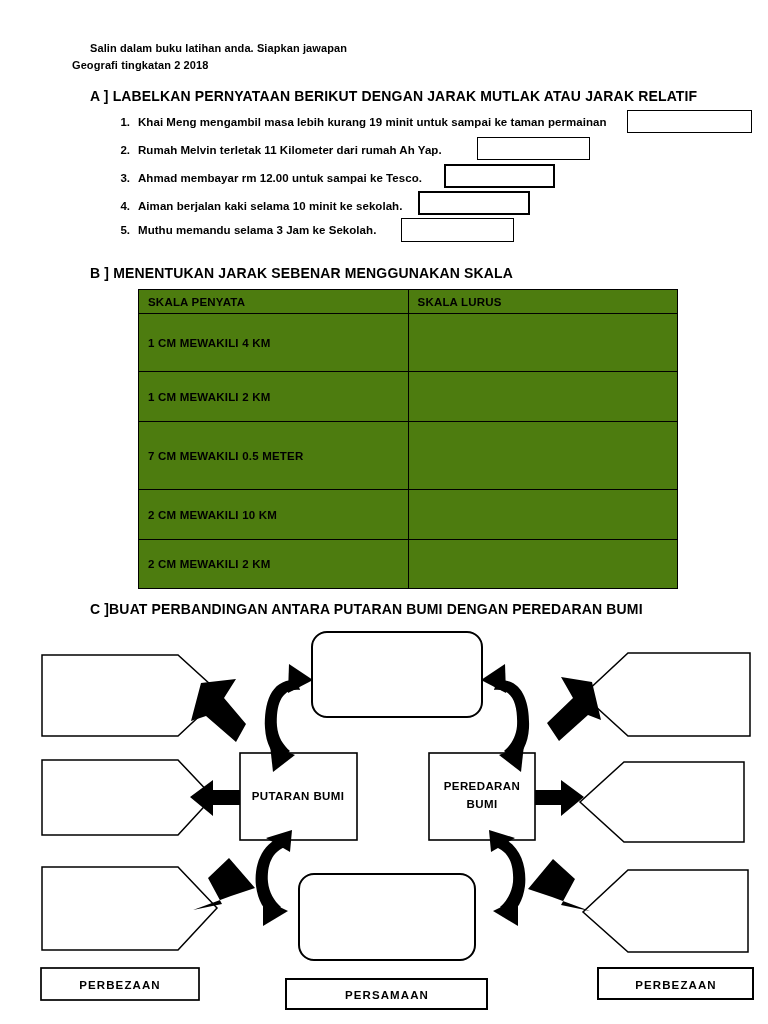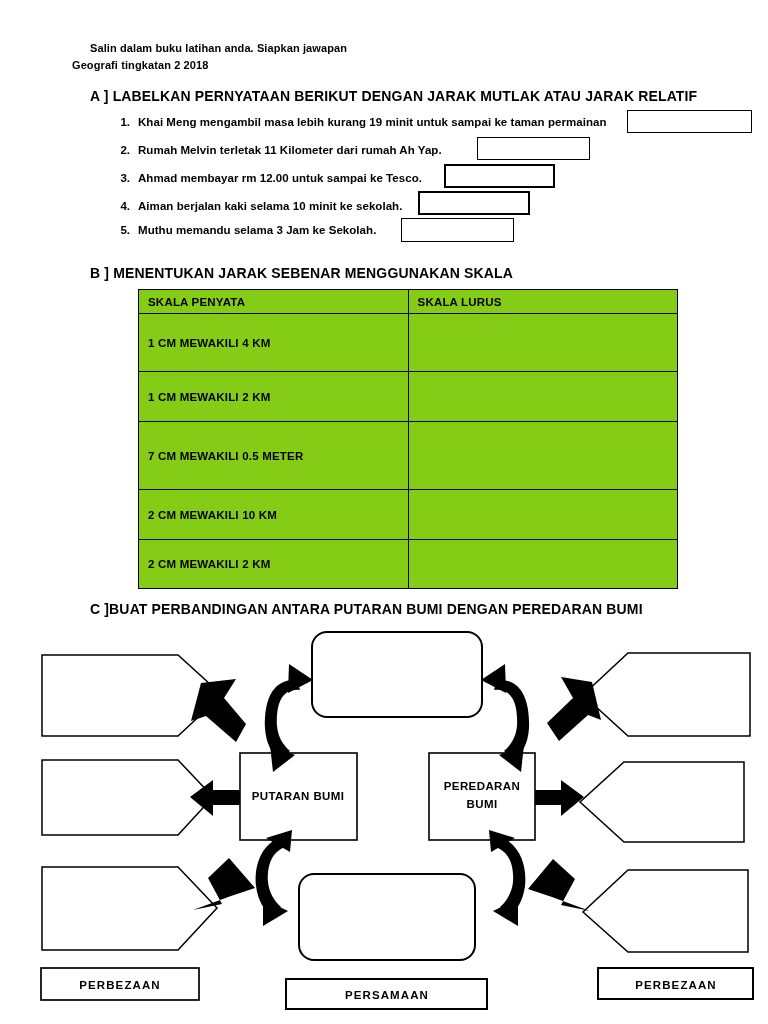--- a/index.html
+++ b/index.html
@@ -62,21 +62,21 @@
     border: 1.6px solid #000000;
     box-sizing: border-box;
   }
   .answer-box.thick { border-width: 2.4px; }
   .answer-box.thin  { border-width: 1.3px; }
 
   
   .scale-table {
     position: absolute;
     border-collapse: collapse;
-    background: #84cc16;
+    background: #4d7c0f;
     padding-left: 28px;
   }
   .scale-table td, .scale-table th {
     border: 1.4px solid #000000;
     padding: 0 0 0 9px;
     font-size: 11.5px;
     font-weight: bold;
     text-align: left;
     vertical-align: middle;
     letter-spacing: 0.2px;

